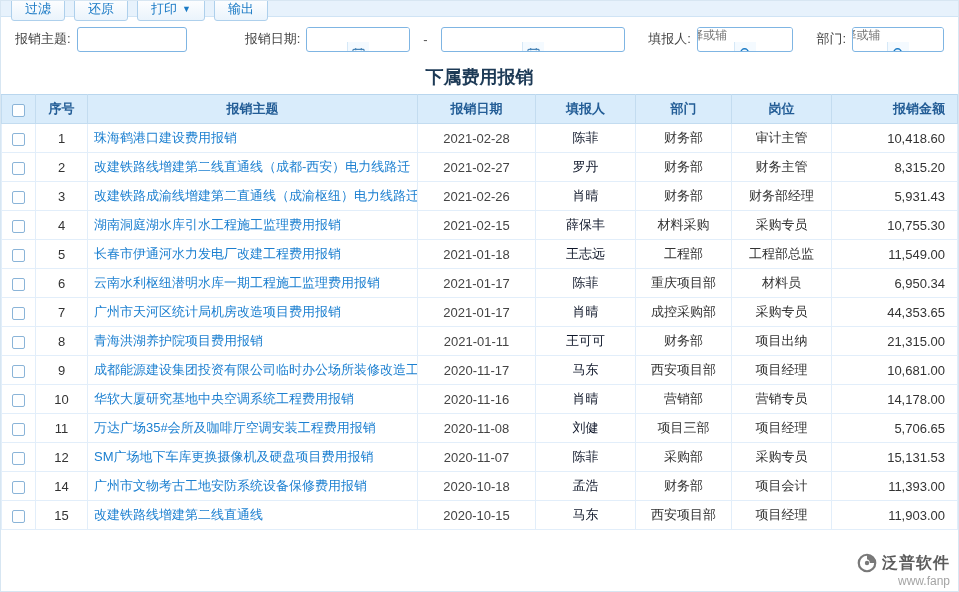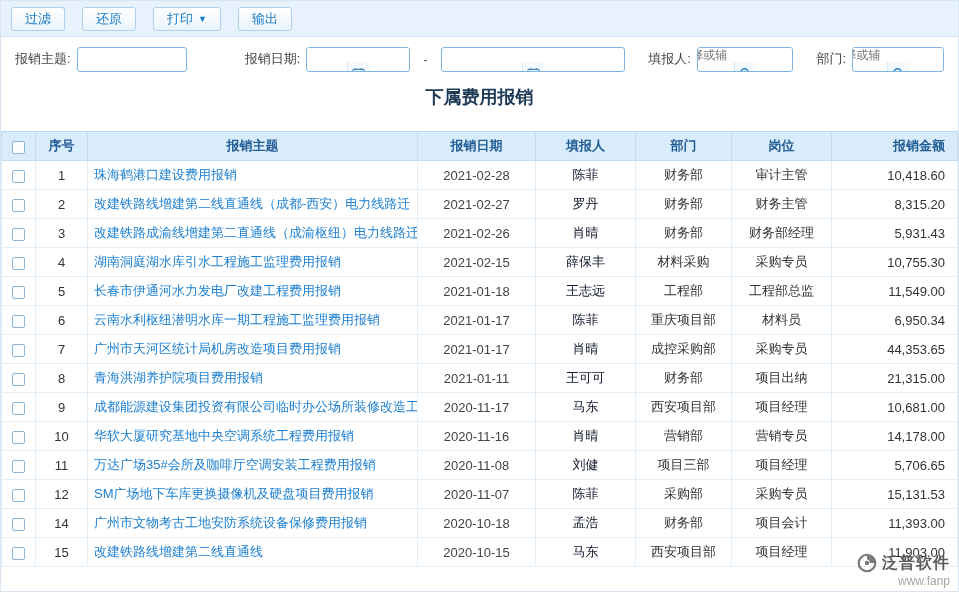--- a/index.html
+++ b/index.html
@@ -11,25 +11,25 @@
     background: #fff;
     position: relative;
     overflow: hidden;
     border: 1px solid #d7e6f2;
   }
 
   
   .toolbar {
     display: flex;
     align-items: center;
-    gap: 17px;
+    gap: 9px;
     padding: 5px 10px;
     background: #e7f2fc;
     border-bottom: 1px solid #d0e4f5;
-    height: 36px;
+    height: 16px;
   }
   .tbtn {
     display: inline-flex;
     align-items: center;
     gap: 5px;
     padding: 3px 13px;
     background: linear-gradient(#ffffff, #eaf4fc);
     border: 1px solid #aed0ec;
     border-radius: 3px;
     color: #1a7ac5;
@@ -86,21 +86,21 @@
   .dash { color: #555; margin: 0 7px; }
   .sp1 { width: 58px; } .sp2 { width: 46px; } .sp3 { width: 64px; }
   .grow { flex: 1; }
 
   
   .page-title {
     text-align: center;
     font-size: 18px;
     font-weight: bold;
     color: #1d3a56;
-    padding: 4px 0 22px 0;
+    padding: 4px 0 5px 0;
   }
 
   
   table {
     width: 100%;
     border-collapse: collapse;
     table-layout: fixed;
     font-size: 13px;
   }
   thead th {

